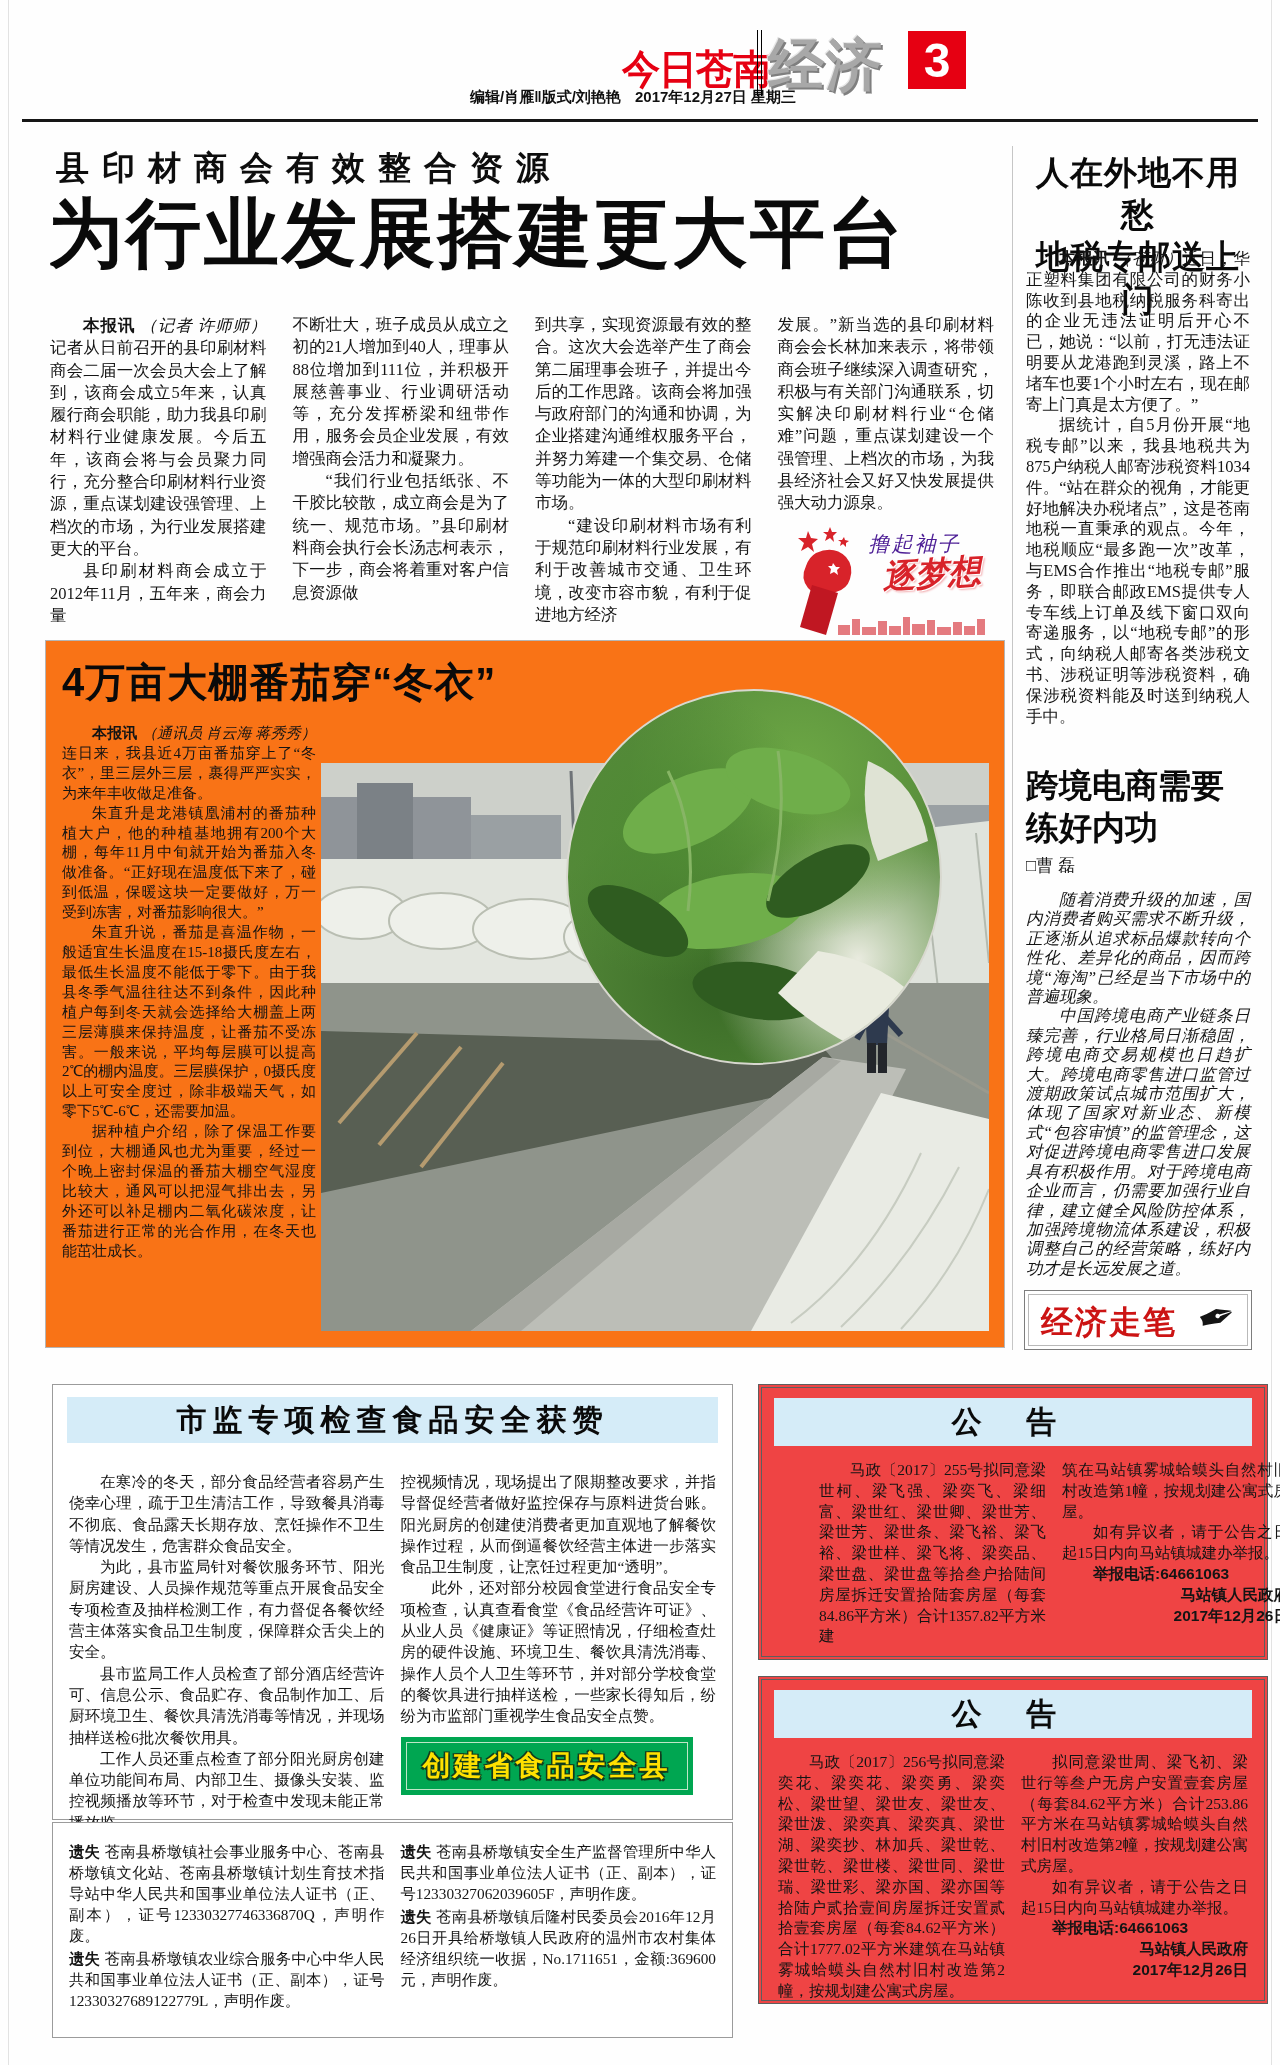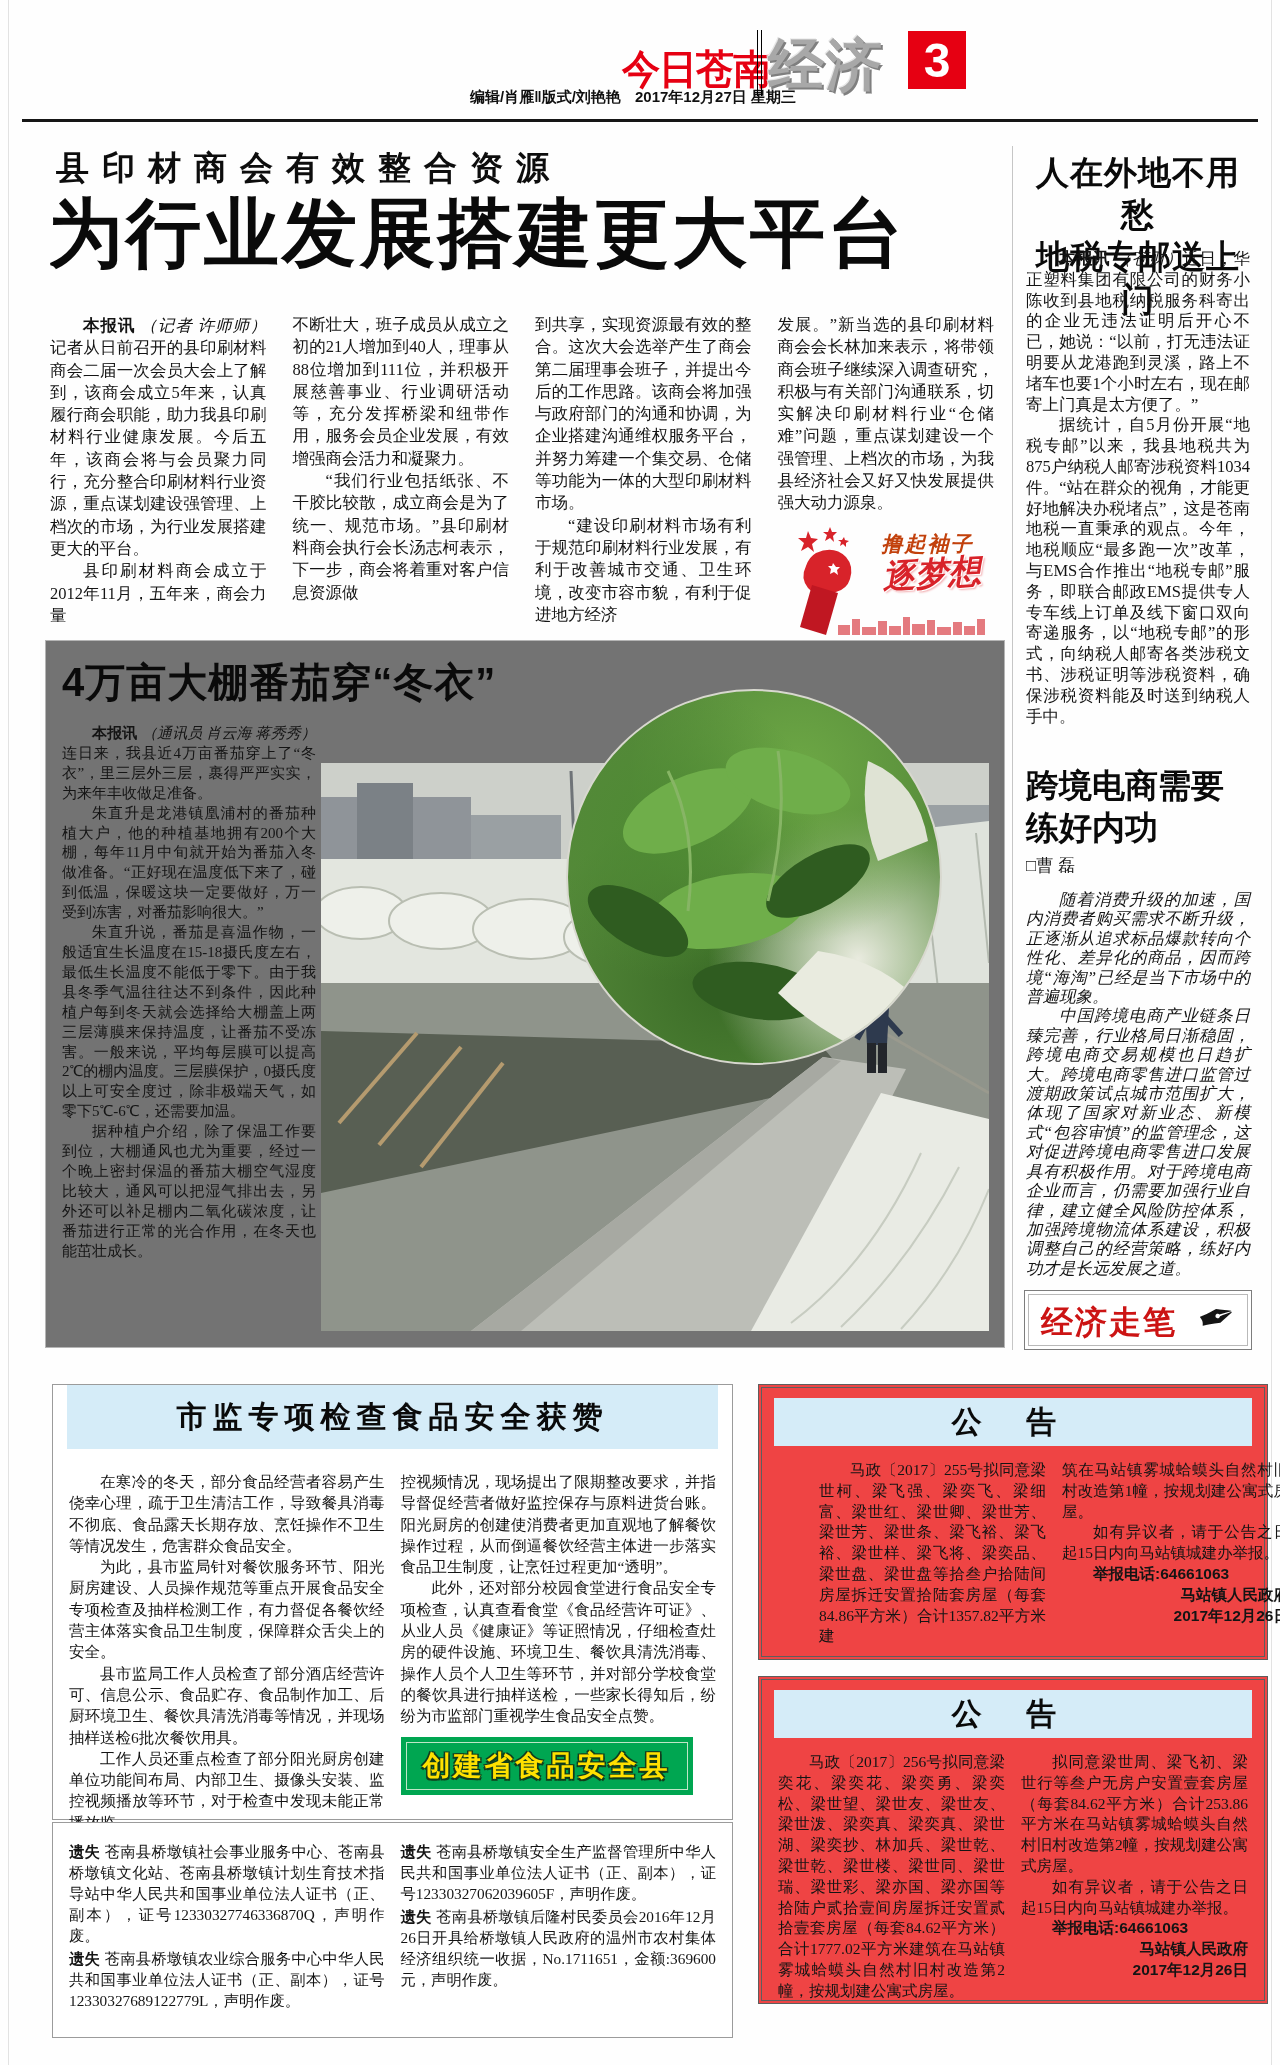--- a/index.html
+++ b/index.html
@@ -33,35 +33,35 @@
   .vrule{width:1px;background:#c6c6c6;}
   
   .side-head{font-family:"Liberation Sans",sans-serif;font-weight:900;font-size:33px;line-height:1.28;
              text-align:center;color:#0a0a0a;letter-spacing:1px;}
   .side-body{font-size:16.5px;line-height:20.8px;}
   .ecom-head{font-family:"Liberation Sans",sans-serif;font-weight:900;font-size:33px;line-height:1.27;color:#0a0a0a;}
   .byline{font-family:"Liberation Sans",sans-serif;font-size:17px;color:#1a1a1a;}
   .kai{font-style:italic;}
   .ecom-body{font-size:16.5px;line-height:19.4px;}
   
-  .tomato-box{border:1px solid #b5b5b5;background:#737373;}
+  .tomato-box{border:1px solid #b5b5b5;background:#f97316;}
   .tomato-head{font-family:"Liberation Sans",sans-serif;font-weight:900;font-size:40px;letter-spacing:1px;color:#0a0a0a;}
   .tomato-body{font-size:15px;line-height:19.9px;}
   .photo-frame{overflow:hidden;background:#c9ccc5;}
   .photo-inset{border-radius:50%;overflow:hidden;border:2px solid #d8d8cf;
     background:
       radial-gradient(circle at 28% 38%, #4e8a33 0%, rgba(78,138,51,0) 42%),
       radial-gradient(circle at 62% 22%, #6da845 0%, rgba(109,168,69,0) 46%),
       radial-gradient(circle at 78% 72%, #e9ebdf 0%, rgba(233,235,223,0) 38%),
       radial-gradient(circle at 42% 78%, #3a6b26 0%, rgba(58,107,38,0) 52%),
       #55893a;}
   
   .slogan{position:relative;width:100%;height:112px;margin-top:8px;}
-  .slogan-l1{position:absolute;left:104px;top:10px;font-family:"Liberation Serif",serif;
-             font-weight:700;font-style:italic;font-size:21px;color:#c2410c;letter-spacing:2px;}
+  .slogan-l1{position:absolute;left:91px;top:10px;font-family:"Liberation Serif",serif;
+             font-weight:400;font-style:italic;font-size:21px;color:#4c1d95;letter-spacing:2px;}
   .slogan-l2{position:absolute;left:104px;top:40px;font-family:"Liberation Serif",serif;
              font-weight:900;font-style:italic;font-size:33px;color:#d8232a;
              text-shadow:1px 1px 0 #fff,2px 2px 2px #f3b2b5;transform:rotate(-4deg);}
   
   .badge{border:1px solid #7d7d7d;background:#fff;}
   .badge-inner{position:absolute;inset:3px;border:1px solid #b9b9b9;}
   .badge-label{font-family:"Liberation Sans",sans-serif;font-weight:900;font-size:32px;color:#cc1414;letter-spacing:2px;}
   .pen-glyph{font-size:46px;color:#141414;transform:rotate(-18deg);line-height:1;}
   
   .food-box,.lost-box{border:1px solid #9b9b9b;background:#fff;}
@@ -264,21 +264,21 @@
       </div>
   </div>
 
   <div class="abs badge" style="left:1024px;top:1290px;width:226px;height:58px;">
     <div class="badge-inner"></div>
     <div class="abs badge-label" style="left:16px;top:10px;">经济走笔</div>
     <div class="abs pen-glyph" style="right:14px;top:4px;">✒</div>
   </div>
 
   <div class="abs food-box" style="left:52px;top:1384px;width:679px;height:434px;">
-    <div class="abs band" style="left:14px;top:0;right:14px;height:64px;">
+    <div class="abs band" style="left:14px;top:12px;right:14px;height:46px;">
       <div class="band-title">市监专项检查食品安全获赞</div>
     </div>
     <div class="abs twocol food-text" style="left:16px;top:86px;width:647px;">
       <div class="col">
           <p class="para">在寒冷的冬天，部分食品经营者容易产生侥幸心理，疏于卫生清洁工作，导致餐具消毒不彻底、食品露天长期存放、烹饪操作不卫生等情况发生，危害群众食品安全。</p>
           <p class="para">为此，县市监局针对餐饮服务环节、阳光厨房建设、人员操作规范等重点开展食品安全专项检查及抽样检测工作，有力督促各餐饮经营主体落实食品卫生制度，保障群众舌尖上的安全。</p>
           <p class="para">县市监局工作人员检查了部分酒店经营许可、信息公示、食品贮存、食品制作加工、后厨环境卫生、餐饮具清洗消毒等情况，并现场抽样送检6批次餐饮用具。</p>
           <p class="para">工作人员还重点检查了部分阳光厨房创建单位功能间布局、内部卫生、摄像头安装、监控视频播放等环节，对于检查中发现未能正常播放监</p>
         </div>
       <div class="col">

